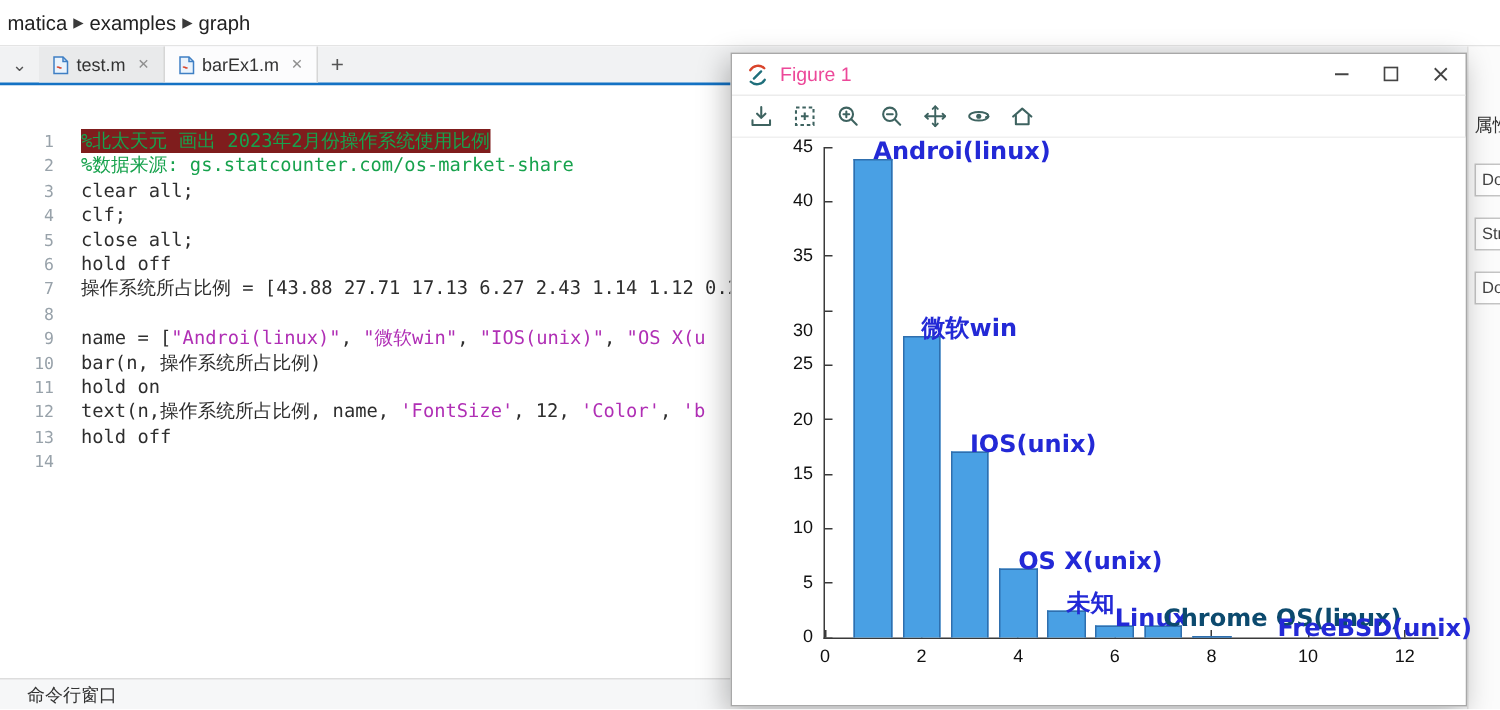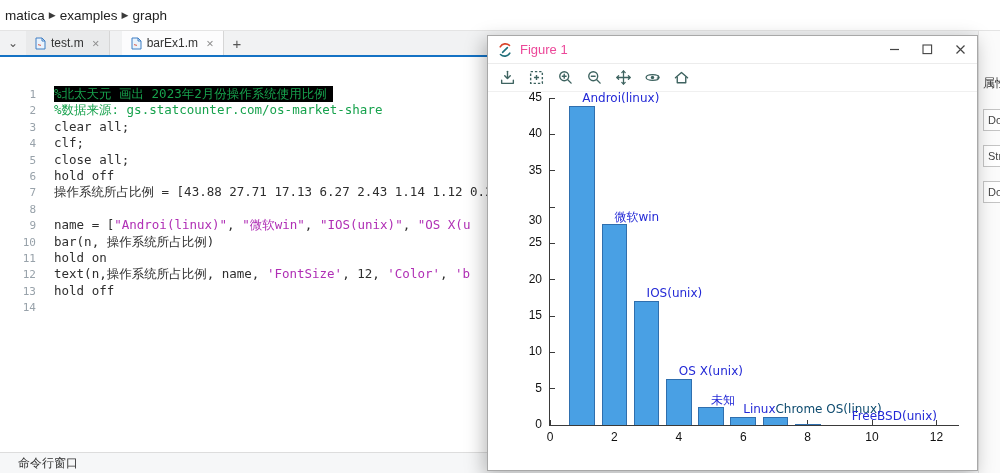--- a/index.html
+++ b/index.html
@@ -13,31 +13,31 @@
   .bc-item{cursor:pointer;margin:0 3px;}
   .bc-sep{font-size:9px;color:#3a3a3a;margin:0 1px;}
   .search-box{position:absolute;right:0;top:3px;width:166px;height:25px;border:1px solid #c8c8c8;border-radius:2px;background:#fff;display:flex;align-items:center;}
   .search-box input{border:none;outline:none;width:100%;font-size:12px;padding:0 8px;color:#333;background:transparent;}
   .search-box input::placeholder{color:#9a9a9a;}
 
   
   .editor-pane{position:absolute;left:0;top:31px;right:22px;bottom:0;display:flex;flex-direction:column;background:#fff;z-index:1;}
   .tab-bar{height:26px;background:#f1f2f3;border-bottom:2px solid #1472c4;display:flex;align-items:stretch;flex:none;}
   .tab-dropdown{width:26px;display:flex;align-items:center;justify-content:center;color:#555;font-size:12px;cursor:pointer;}
-  #tabs{display:flex;align-items:stretch;gap:12px;}
+  #tabs{display:flex;align-items:stretch;}
   .tab{display:flex;align-items:center;gap:5px;padding:0 9px;background:#e9eaeb;border-right:1px solid #d6d6d6;font-size:12px;color:#333;cursor:pointer;white-space:nowrap;}
   .tab.active{background:#fcfcfd;}
   .tab-close{color:#909090;font-size:9.5px;margin-left:3px;}
   .new-tab{background:none;border:none;font-size:15px;color:#555;width:26px;cursor:pointer;font-family:inherit;}
   .code-area{flex:1;overflow:hidden;font-family:"DejaVu Sans Mono","Liberation Mono",monospace;background:#fff;}
   #code-lines{padding-top:29px;}
   .code-line{display:flex;height:16.4px;line-height:16.4px;font-size:12.5px;}
   .line-num{flex:0 0 36px;text-align:right;color:#98a2aa;font-size:11px;line-height:17px;}
   .line-text{margin-left:18px;white-space:pre;color:#2e2e2e;}
-  .line-text.hl{background:#000000;padding-right:6px;}
+  .line-text.hl{background:#7f1d1d;}
   .seg-comment{color:#17a24d;}
   .seg-string{color:#b02fb5;}
   .seg-code{color:#2e2e2e;}
   .status-bar{height:21px;background:#f6f7f8;border-top:1px solid #ddd;display:flex;align-items:center;padding-left:18px;font-size:12px;color:#333;flex:none;}
 
   
   .right-panel{position:absolute;right:0;top:31px;width:22px;bottom:0;border-left:1px solid #e2e2e2;background:#fbfbfb;z-index:2;}
   .rp-title{position:absolute;left:4px;top:44px;font-size:12px;color:#333;white-space:nowrap;}
   .rp-box{position:absolute;left:4px;width:64px;height:22px;border:1px solid #c4c4c4;background:#fff;font-size:11px;color:#444;line-height:20px;padding-left:4px;white-space:nowrap;}
 
@@ -45,21 +45,21 @@
   .figure-window{position:absolute;left:487px;top:35px;width:491px;height:436px;background:#fff;border:1px solid #a8a8a8;box-shadow:-3px 5px 18px rgba(0,0,0,.28);z-index:10;display:flex;flex-direction:column;}
   .fig-title-bar{height:28px;display:flex;align-items:center;padding-left:9px;border-bottom:1px solid #ececec;flex:none;}
   .fig-logo{width:16px;height:16px;flex:none;}
   .fig-title{font-size:13px;color:#ec4899;margin-left:7px;flex:1;}
   .win-btn{width:33px;height:27px;display:flex;align-items:center;justify-content:center;cursor:pointer;}
   .fig-toolbar{height:28px;display:flex;align-items:center;gap:6px;padding-left:8px;border-bottom:1px solid #f0f0f0;flex:none;}
   .tool-btn{width:23px;height:23px;display:flex;align-items:center;justify-content:center;cursor:pointer;border-radius:3px;background:none;border:none;}
   .fig-canvas{flex:1;position:relative;background:#fff;}
   #plot-area{position:absolute;left:61px;top:6px;width:410px;height:328px;border-left:1px solid #3a3a3a;border-bottom:1px solid #3a3a3a;}
   .bar{position:absolute;border-style:solid;border-width:1px;border-bottom:none;z-index:2;}
-  .bar-label{position:absolute;font-size:12px;white-space:nowrap;z-index:3;font-family:"DejaVu Sans","Liberation Sans",sans-serif;}
+  .bar-label{position:absolute;font-size:16px;white-space:nowrap;z-index:3;font-family:"DejaVu Sans","Liberation Sans",sans-serif;font-weight:bold;}
   .ytick-label{position:absolute;width:30px;text-align:right;font-size:12px;color:#111;}
   .xtick-label{position:absolute;width:34px;text-align:center;font-size:12px;color:#111;}
   .tick-mark{position:absolute;background:#3a3a3a;z-index:1;}
 </style>
 </head>
 <body>
 
 <div class="screen">
 
   <header class="top-bar">

